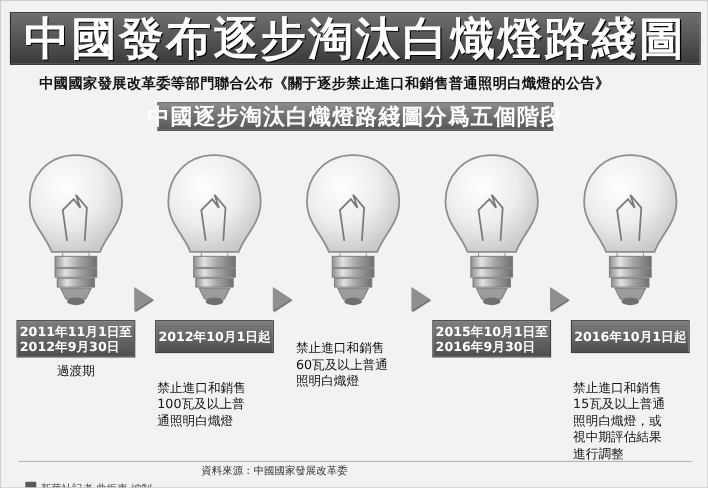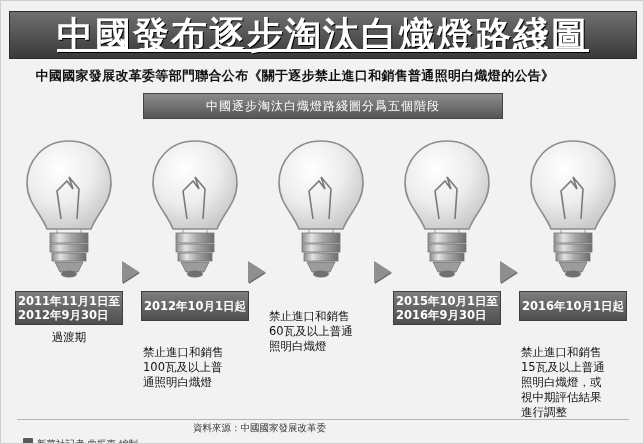--- a/index.html
+++ b/index.html
@@ -29,26 +29,25 @@
     height: 48px;
     background: linear-gradient(#6f6f6f, #3a3a3a);
     border: 1px solid #2b2b2b;
     box-sizing: border-box;
     display: flex;
     align-items: center;
     justify-content: center;
   }
   .title-text {
     color: #ffffff;
-    font-size: 36px;
+    font-size: 41px;
     font-weight: bold;
     letter-spacing: 2px;
     white-space: nowrap;
     text-shadow: 1px 1px 0 #000;
-    text-decoration: underline;
   }
 
   .subtitle {
     position: absolute;
     left: 0;
     top: 66px;
     width: 588px;
     text-align: center;
     font-size: 13px;
     color: #111111;
@@ -64,22 +63,22 @@
     height: 26px;
     background: linear-gradient(#8c8c8c, #565656);
     border: 1px solid #444;
     box-sizing: border-box;
     display: flex;
     align-items: center;
     justify-content: center;
   }
   .section-band-text {
     color: #ffffff;
-    font-size: 12px;
-    font-weight: normal;
+    font-size: 20px;
+    font-weight: bold;
     letter-spacing: 1px;
     white-space: nowrap;
   }
 
   
   .stages {
     position: absolute;
     left: 12px;
     top: 132px;
     width: 620px;
@@ -179,21 +178,21 @@
   }
   .credit-logo {
     display: inline-block;
     width: 10px;
     height: 10px;
     background: #5a5a5a;
     border-radius: 1px;
   }
   .source {
     position: absolute;
-    left: 192px;
+    left: 182px;
     top: 3px;
     font-size: 9.5px;
     color: #333333;
   }
 </style>
 </head>
 <body>
 
 <div id="page">
 

